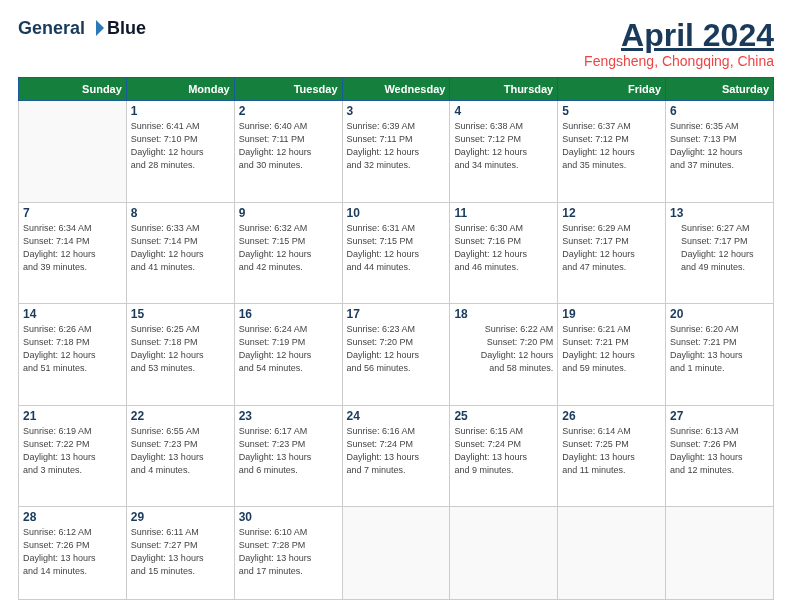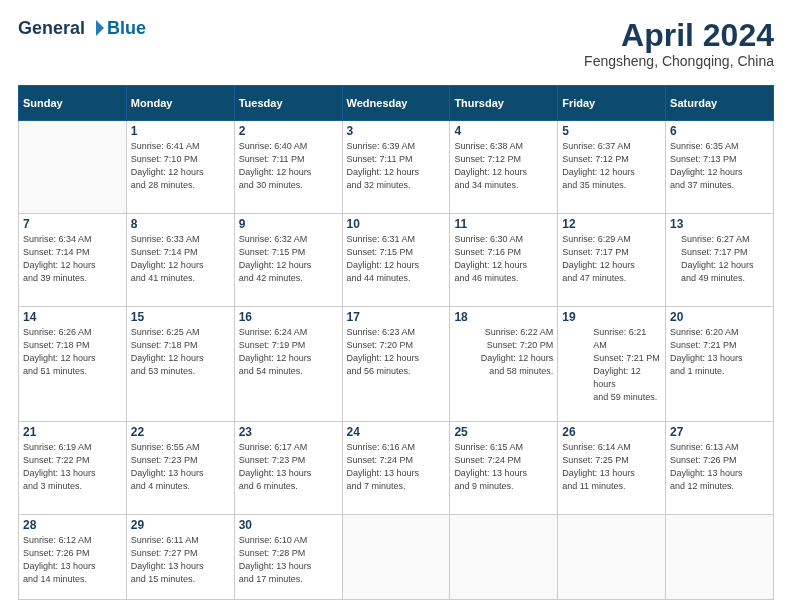--- a/index.html
+++ b/index.html
@@ -9,21 +9,20 @@
       font-family: Arial, sans-serif;
       background: #fff;
       overflow: hidden;
     }
     .page {
       width: 792px;
       height: 612px;
       padding: 18px 18px 12px 18px;
       display: flex;
       flex-direction: column;
-      gap: 8px;
     }
     .header {
       display: flex;
       justify-content: space-between;
       align-items: flex-start;
       margin-bottom: 8px;
     }
     .logo {
       display: flex;
       flex-direction: column;
@@ -31,49 +30,50 @@
     }
     .logo-text {
       display: flex;
       align-items: center;
       font-size: 18px;
       font-weight: bold;
       color: #1a3a5c;
       line-height: 1;
     }
     .logo-general { color: #1a3a5c; font-weight: bold; }
-    .logo-blue { color: #0369a1; font-weight: bold; }
+    .logo-blue { color: #0f172a; font-weight: bold; }
     .title-block {
       text-align: right;
     }
     .month-title {
       font-size: 32px;
       font-weight: bold;
       color: #1a3a5c;
       line-height: 1.1;
+      text-decoration: underline;
     }
     .subtitle {
       font-size: 14px;
-      color: #404040;
+      color: #ef4444;
       font-weight: normal;
     }
     .calendar {
       flex: 1;
       border: 1px solid #ccc;
       border-collapse: collapse;
       width: 100%;
       table-layout: fixed;
     }
     .calendar th {
-      background: #0c4a6e;
+      background: #15803d;
       color: #fff;
       font-size: 11px;
       font-weight: bold;
-      padding: 11px 4px;
-      text-align: left;
+      padding: 5px 4px;
+      text-align: right;
       border: 1px solid #1a5a98;
     }
     .calendar td {
       border: 1px solid #ccc;
       vertical-align: top;
       padding: 3px 4px;
       font-size: 9.2px;
       color: #333;
       background: #fff;
       height: 82px;
@@ -257,21 +257,21 @@
           </td>
           <td>
             <span class="day-num">18</span>
             <div class="day-info" style="white-space: pre-line; text-align: right;">Sunrise: 6:22 AM
 Sunset: 7:20 PM
 Daylight: 12 hours
 and 58 minutes.</div>
           </td>
           <td>
             <span class="day-num">19</span>
-            <div class="day-info" style="white-space: pre-line; margin-left: 31px;">Sunrise: 6:21 AM
+            <div class="day-info" style="white-space: pre-line;">Sunrise: 6:21 AM
 Sunset: 7:21 PM
 Daylight: 12 hours
 and 59 minutes.</div>
           </td>
           <td>
             <span class="day-num">20</span>
             <div class="day-info" style="white-space: pre-line;">Sunrise: 6:20 AM
 Sunset: 7:21 PM
 Daylight: 13 hours
 and 1 minute.</div>

